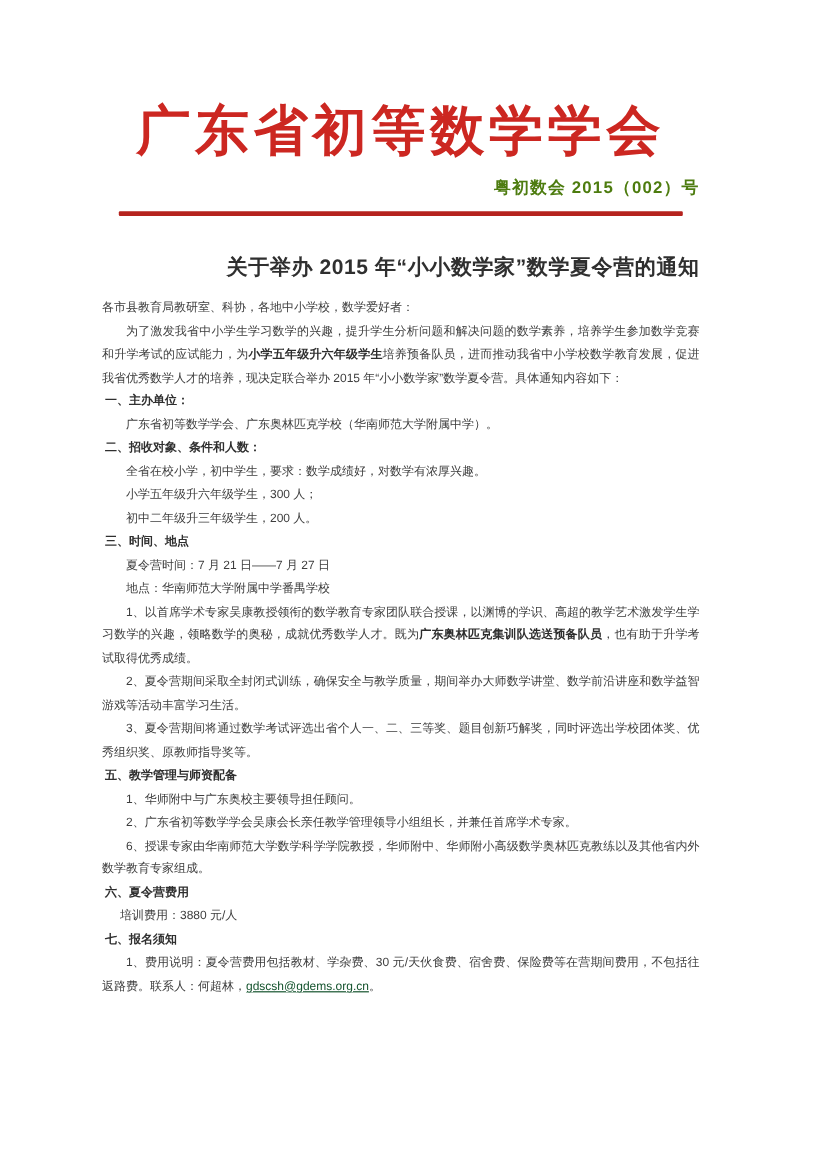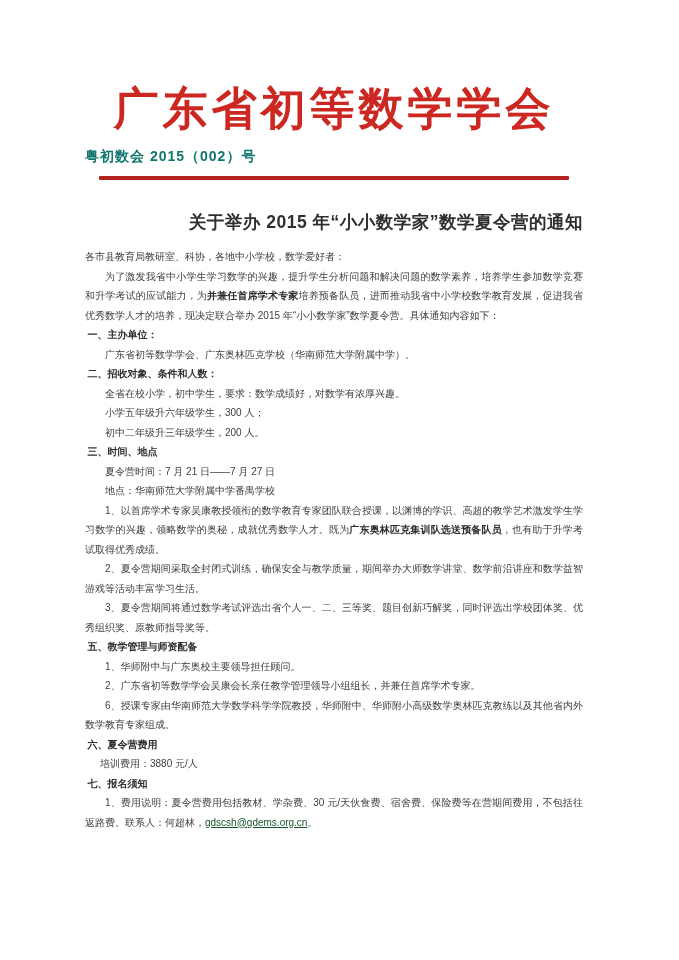--- a/index.html
+++ b/index.html
@@ -18,25 +18,25 @@
     text-align: center;
     font-family: "Liberation Serif", serif;
     font-weight: bold;
     font-size: 45px;
     line-height: 50px;
     letter-spacing: 4px;
     color: #cc2721;
     white-space: nowrap;
   }
   .doc-number {
-    text-align: left;
+    text-align: right;
     margin-top: 14px;
     font-size: 14px;
     font-weight: bold;
-    color: #0f766e;
+    color: #4d7c0f;
     letter-spacing: 1px;
   }
   .red-rule {
     width: 470px;
     height: 4px;
     margin: 10px auto 0 auto;
     background: #b5231e;
     border-radius: 1px;
   }
   .notice-title {
@@ -76,21 +76,21 @@
   <div class="doc-number">粤初数会 2015（002）号</div>
 
   <div class="red-rule"></div>
 
   <div class="notice-title">关于举办 2015 年“小小数学家”数学夏令营的通知</div>
 
   <div class="body-text">
 
     <p>各市县教育局教研室、科协，各地中小学校，数学爱好者：</p>
 
-    <p class="indent2"><span>为了激发我省中小学生学习数学的兴趣，提升学生分析问题和解决问题的数学素养，培养学生参加数学竞赛和升学考试的应试能力，为</span><span class="b">并兼任首席学术专家</span><span>培养预备队员，进而推动我省中小学校数学教育发展，促进我省优秀数学人才的培养，现决定联合举办 2015 年“小小数学家”数学夏令营。具体通知内容如下：</span></p>
+    <p class="indent2"><span>为了激发我省中小学生学习数学的兴趣，提升学生分析问题和解决问题的数学素养，培养学生参加数学竞赛和升学考试的应试能力，为</span><span class="b">小学五年级升六年级学生</span><span>培养预备队员，进而推动我省中小学校数学教育发展，促进我省优秀数学人才的培养，现决定联合举办 2015 年“小小数学家”数学夏令营。具体通知内容如下：</span></p>
 
     <p class="sec-heading">一、主办单位：</p>
     <p class="item">广东省初等数学学会、广东奥林匹克学校（华南师范大学附属中学）。</p>
 
     <p class="sec-heading">二、招收对象、条件和人数：</p>
     <p class="item">全省在校小学，初中学生，要求：数学成绩好，对数学有浓厚兴趣。</p>
     <p class="item">小学五年级升六年级学生，300 人；</p>
     <p class="item">初中二年级升三年级学生，200 人。</p>
 
     <p class="sec-heading">三、时间、地点</p>

